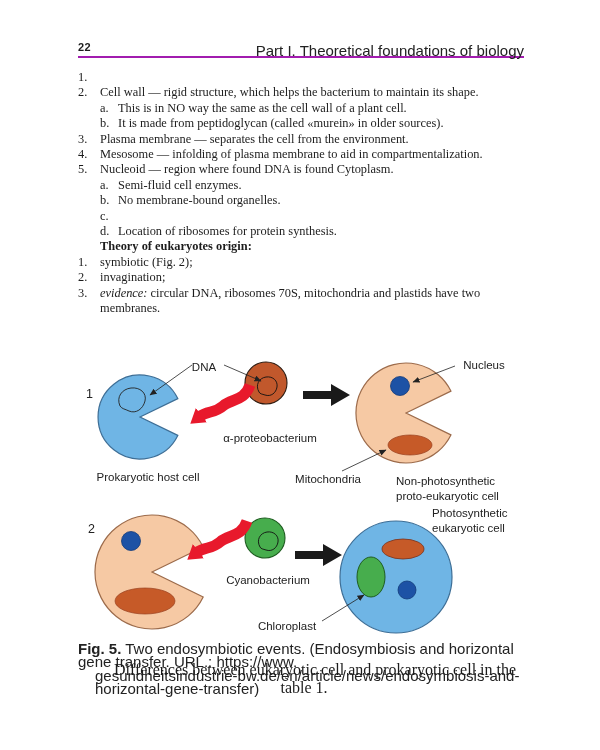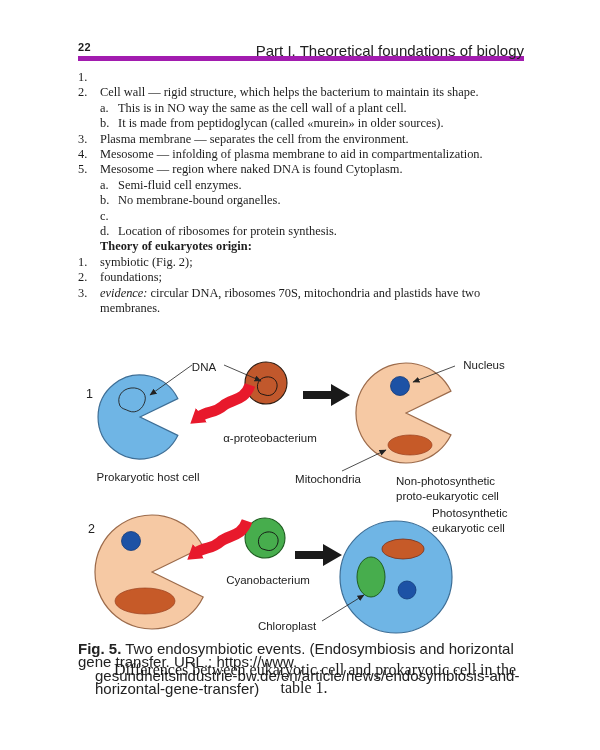--- a/index.html
+++ b/index.html
@@ -3,21 +3,21 @@
 <meta charset="utf-8">
 <style>
   html,body { margin:0; padding:0; background:#ffffff; }
   .page {
     position:relative; width:600px; height:750px; background:#ffffff;
     font-family:"Liberation Serif", serif; color:#1c1c1c; overflow:hidden;
   }
   
   .header {
     position:absolute; left:78px; top:40px; width:446px; height:16px;
-    border-bottom:5px solid #a21caf;
+    border-bottom:2px solid #a21caf;
     font-family:"Liberation Sans", sans-serif;
   }
   .pagenum  { position:absolute; left:0; top:1px; font-weight:bold; font-size:11px; letter-spacing:.3px; }
   .running  { position:absolute; right:0; top:2px; font-size:15px; color:#222; }
 
   
   .textblock { position:absolute; left:78px; top:70px; width:452px; font-size:12.4px; line-height:15.4px; }
   .li { display:flex; }
   .li .marker { flex:0 0 22px; }
   .li.sub { padding-left:22px; }
@@ -73,21 +73,21 @@
         <div class="li">
           <span class="marker">3.</span>
           <span class="txt">Plasma membrane — separates the cell from the environment.</span>
         </div>
         <div class="li">
           <span class="marker">4.</span>
           <span class="txt">Mesosome — infolding of plasma membrane to aid in compartmentalization.</span>
         </div>
         <div class="li">
           <span class="marker">5.</span>
-          <span class="txt">Mesosome — region where naked DNA is found Cytoplasm.</span>
+          <span class="txt">Nucleoid — region where found DNA is found Cytoplasm.</span>
         </div>
         <div class="li sub">
           <span class="marker">a.</span>
           <span class="txt">Semi-fluid cell enzymes.</span>
         </div>
         <div class="li sub">
           <span class="marker">b.</span>
           <span class="txt">No membrane-bound organelles.</span>
         </div>
         <div class="li sub">
@@ -99,21 +99,21 @@
         </div>
       </div>
     <div class="subheading">Theory of eukaryotes origin:</div>
     <div id="list2">
         <div class="li">
           <span class="marker">1.</span>
           <span class="txt">symbiotic (Fig. 2);</span>
         </div>
         <div class="li">
           <span class="marker">2.</span>
-          <span class="txt">foundations;</span>
+          <span class="txt">invagination;</span>
         </div>
         <div class="li">
           <span class="marker">3.</span>
           <span class="txt"><em>evidence:</em> circular DNA, ribosomes 70S, mitochondria and plastids have two membranes.</span>
         </div>
       </div>
   </div>
 
   <div class="figure">
     <svg width="600" height="300" viewBox="0 0 600 300">

